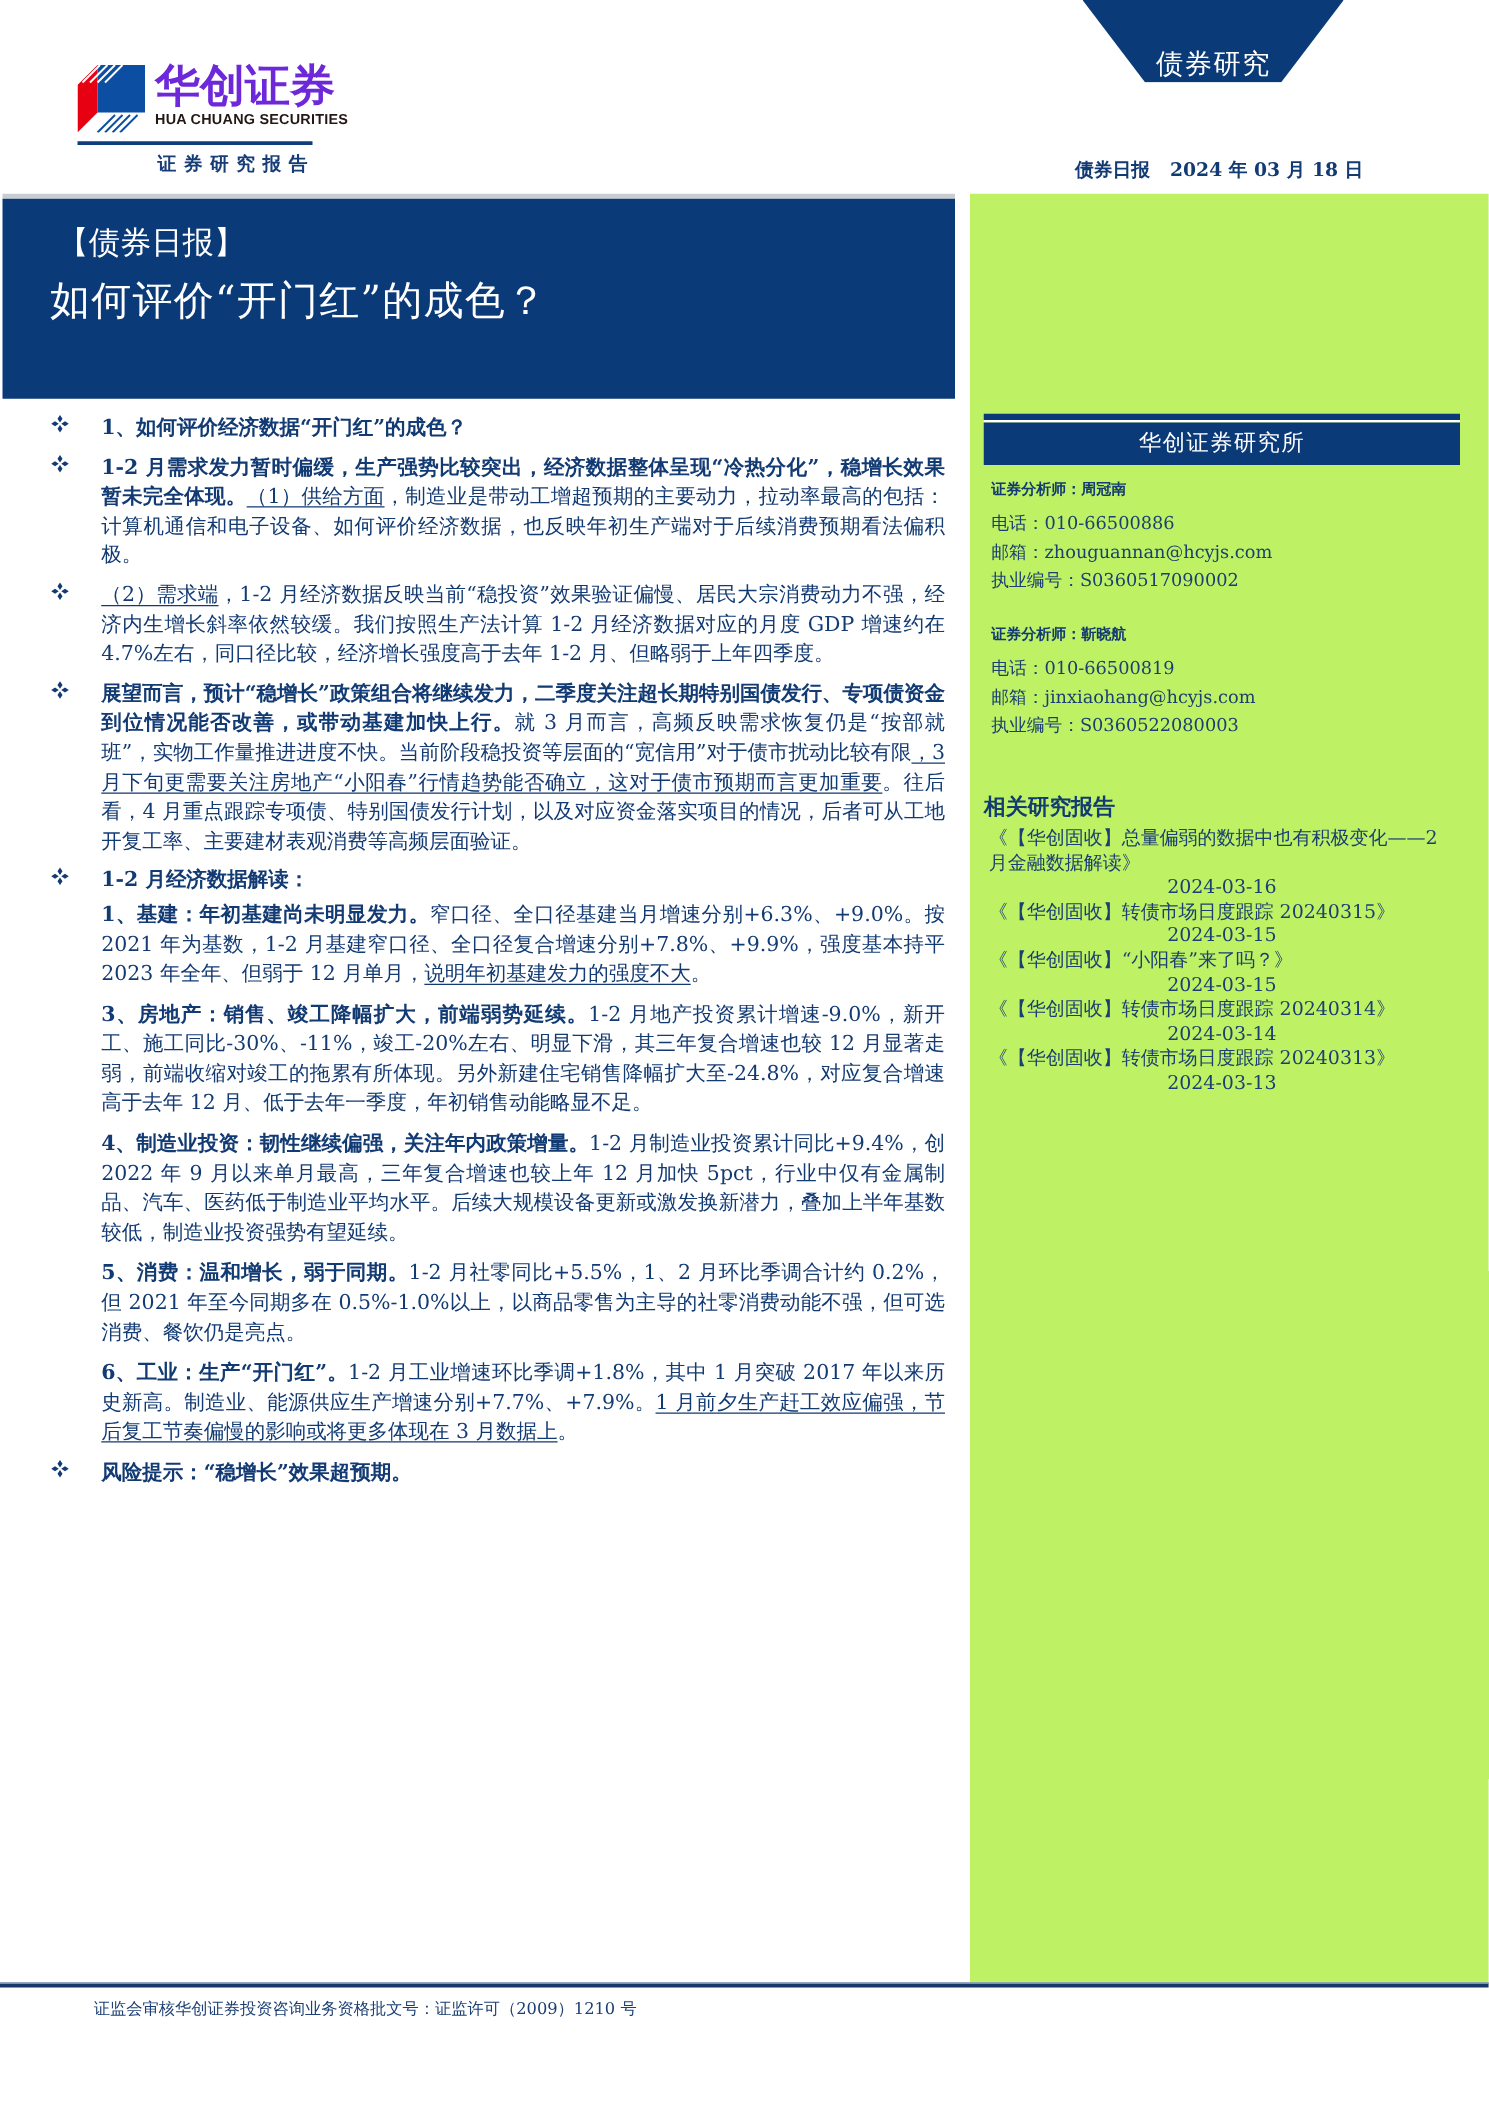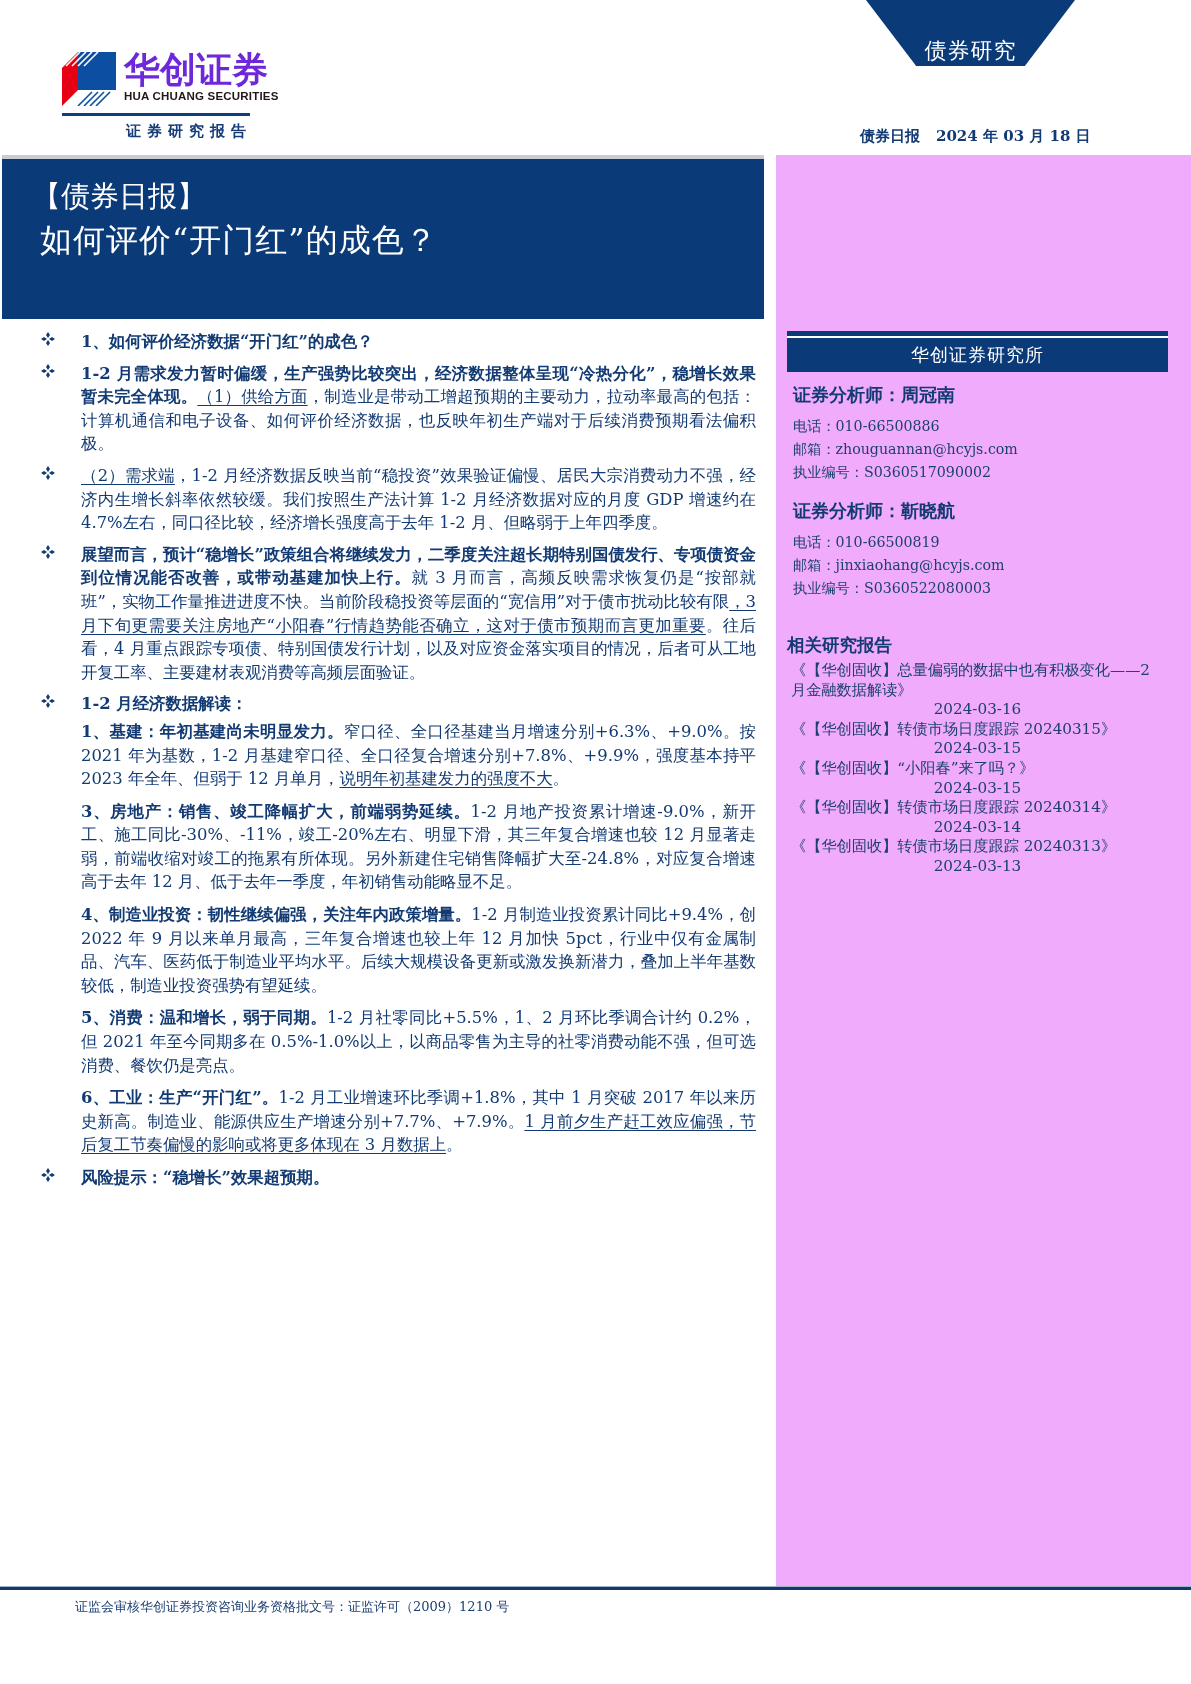--- a/index.html
+++ b/index.html
@@ -17,41 +17,41 @@
   .corner-tab { position: absolute; left: 866px; top: 0; width: 209px; height: 66px; background: #0b3a78;
     clip-path: polygon(0 0, 100% 0, 76% 100%, 24% 100%); }
   .corner-tab span { position: absolute; left: 0; right: 0; top: 36px; text-align: center; color: #ffffff; font-size: 22px; letter-spacing: 1px; }
 
   .date-line { position: absolute; left: 860px; top: 127px; font-size: 15px; font-weight: bold; color: #123a73; white-space: nowrap; }
   .date-line .gap { display: inline-block; width: 16px; }
 
   
   .banner-top-rule { position: absolute; left: 2px; top: 155px; width: 762px; height: 4px; background: #c9cdd2; }
   .banner { position: absolute; left: 2px; top: 159px; width: 762px; height: 160px; background: #0b3a78; color: #ffffff; }
-  .banner .kicker { position: absolute; left: 30px; top: 18px; font-size: 29px; }
+  .banner .kicker { position: absolute; left: 44px; top: 18px; font-size: 25px; }
   .banner .title { position: absolute; left: 38px; top: 60px; font-size: 32px; letter-spacing: 1px; }
   .banner .subtitle { position: absolute; right: 14px; top: 108px; font-size: 32px; font-weight: bold; letter-spacing: 1px; }
 
   
   .main { position: absolute; left: 36px; top: 330px; width: 720px; }
   .bullet { position: relative; padding-left: 45px; font-size: 16.4px; line-height: 23.6px; text-align: justify; color: #123a73; margin-bottom: 8px; }
   .bullet .dia { position: absolute; left: 4px; top: 1px; width: 16px; height: 16px; }
   .bold { font-weight: bold; }
   .ul { text-decoration: underline; text-underline-offset: 3px; }
   .sub { padding-left: 45px; font-size: 16.4px; line-height: 23.6px; text-align: justify; margin-bottom: 9px; color: #123a73; }
   .risk { }
 
   
-  .sidebar { position: absolute; left: 776px; top: 155px; width: 415px; height: 1431px; background: #f0abfc; }
+  .sidebar { position: absolute; left: 776px; top: 155px; width: 415px; height: 1431px; background: #bef264; }
   .inst-bar { position: absolute; left: 11px; top: 176px; width: 381px; }
   .inst-bar .r1 { height: 5px; background: #0b3a78; }
   .inst-bar .r2 { height: 2px; background: #ffffff; }
   .inst-bar .lbl { height: 34px; background: #0b3a78; color: #ffffff; text-align: center; font-size: 18px; line-height: 34px; letter-spacing: 1px; }
   .analyst { position: absolute; left: 17px; }
-  .analyst .name { font-size: 18px; font-weight: bold; color: #123a73; margin-bottom: 8px; }
+  .analyst .name { font-size: 12px; font-weight: bold; color: #123a73; margin-bottom: 8px; }
   .analyst .row { font-size: 14.2px; line-height: 22.8px; color: #1b3f72; white-space: nowrap; }
   .related { position: absolute; left: 11px; top: 478px; width: 381px; }
   .related h3 { font-size: 17.5px; font-weight: bold; color: #123a73; margin-bottom: 4px; }
   .rel-item { font-size: 15.2px; line-height: 19.6px; color: #1b3f72; }
   .rel-item .t { display: block; padding-left: 4px; }
   .rel-item .d { display: block; text-align: center; }
 
   
   .foot-rule { position: absolute; left: 0; top: 1586px; width: 1191px; height: 4px; background: #15386b; border-top: 1px solid #9fb3cc; }
   .foot-text { position: absolute; left: 75px; top: 1598px; font-size: 13px; color: #1b3f72; white-space: nowrap; }

